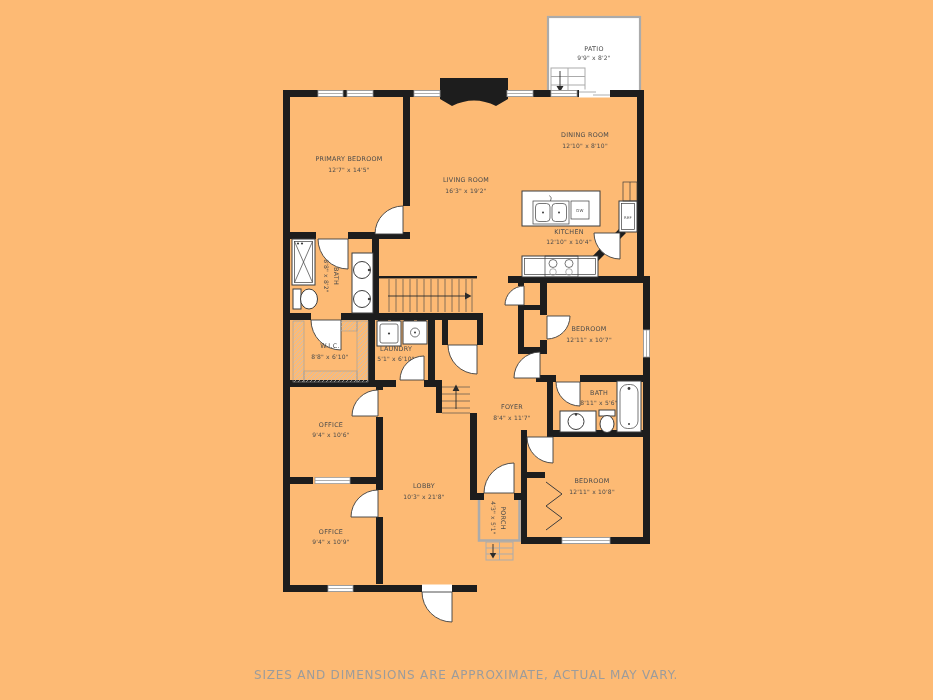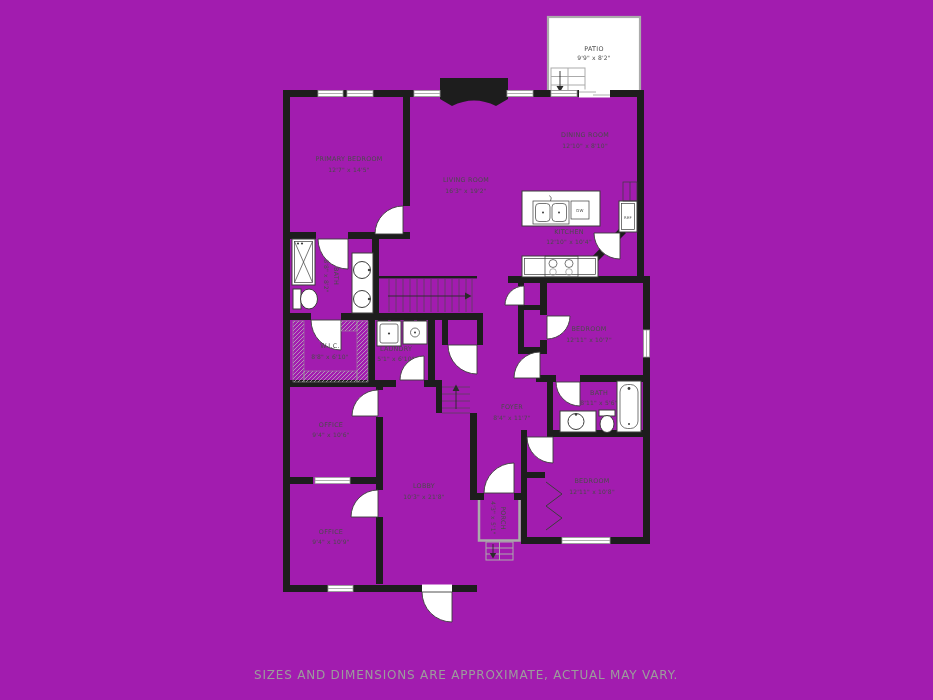--- a/index.html
+++ b/index.html
@@ -1,16 +1,16 @@
 <!DOCTYPE html>
 <html style="--wall: #1d1d1d; --label: #4b4b4b; --footer: #9c9c9c;"><head>
 <meta charset="utf-8">
 <style>
   html,body{margin:0;padding:0;background:#fff;}
-  #canvas{position:relative;width:933px;height:700px;background:#a21caf;overflow:hidden;
+  #canvas{position:relative;width:933px;height:700px;background:#fdba74;overflow:hidden;
           font-family:"DejaVu Sans",sans-serif;}
   svg{position:absolute;left:0;top:0;}
   .wall{fill:var(--wall,#1d1d1d);}
   .door{fill:#fff;stroke:#3d3d3d;stroke-width:.9;}
   .fix{fill:#fff;stroke:#3d3d3d;stroke-width:1;}
   .fix2{fill:none;stroke:#3d3d3d;stroke-width:.7;}
   .fixg{fill:none;stroke:#9a9a9a;stroke-width:.8;}
   .win{fill:#fff;stroke:#9b9b9b;stroke-width:.8;}
   .winline{stroke:#9b9b9b;stroke-width:.8;}
   .grayln{stroke:#ababab;fill:none;}

